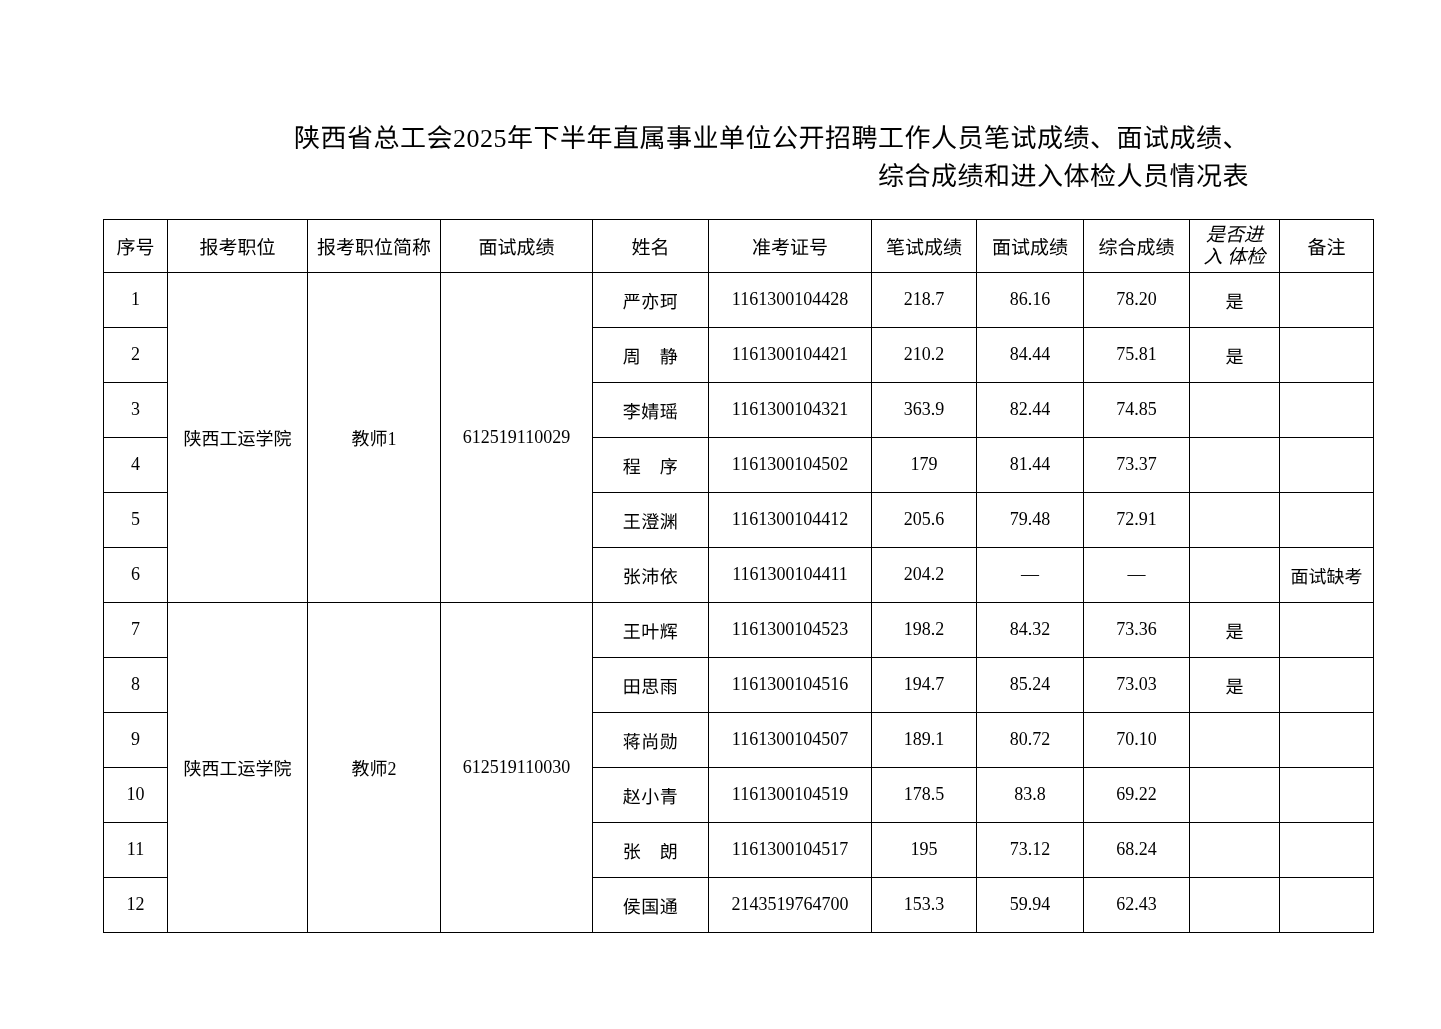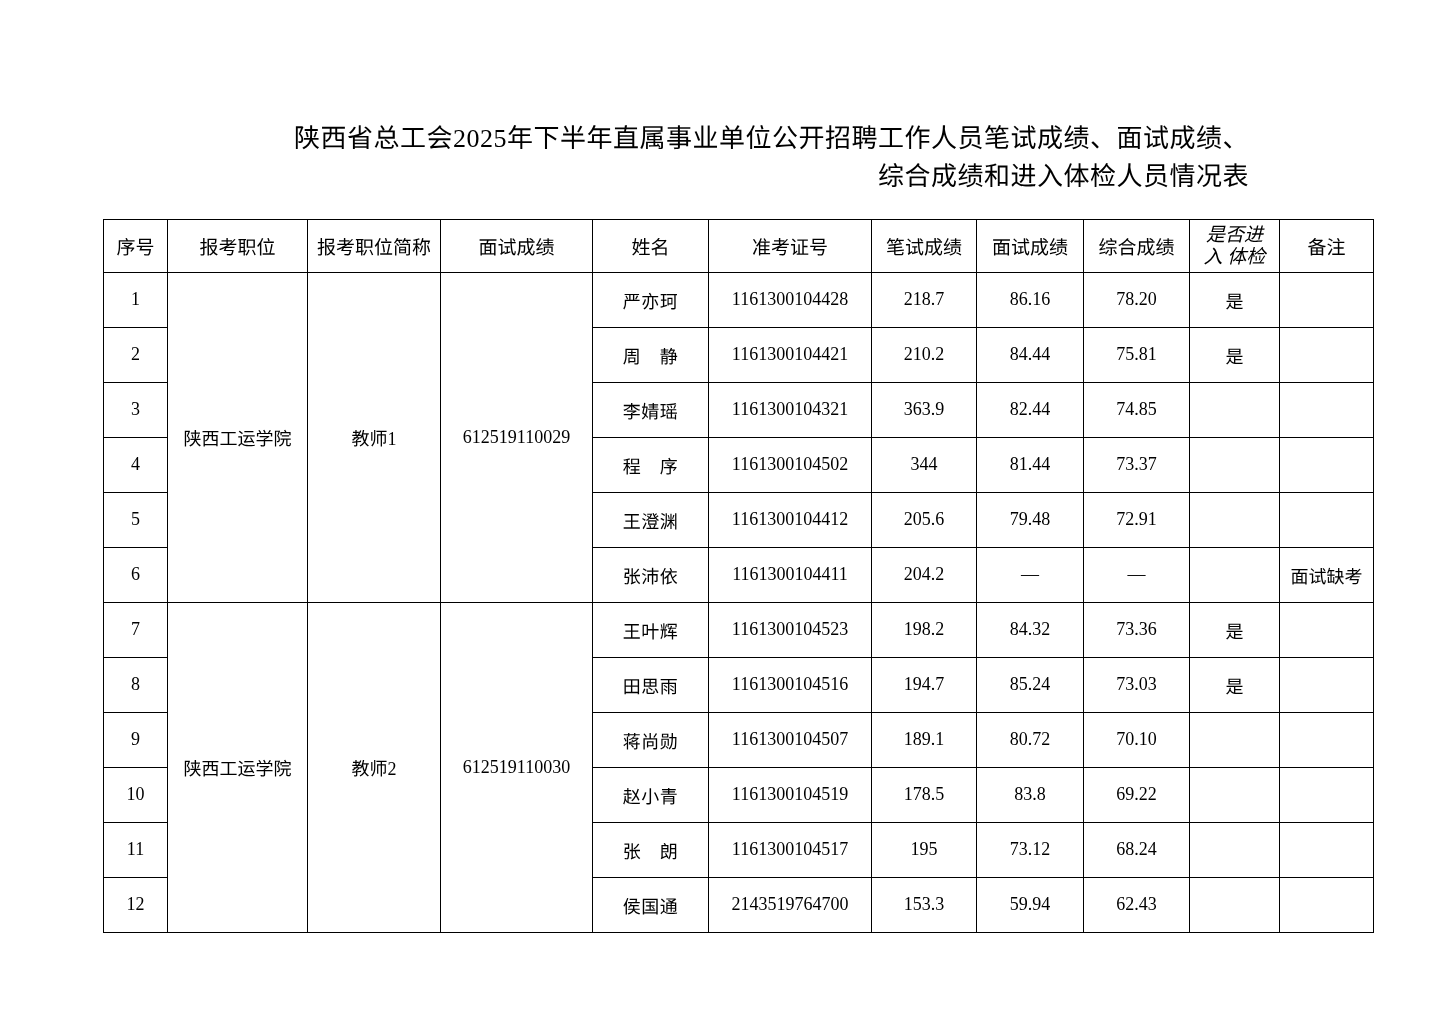--- a/index.html
+++ b/index.html
@@ -163,21 +163,21 @@
           <td class="num">363.9</td>
           <td class="num">82.44</td>
           <td class="num">74.85</td>
           <td></td>
           <td></td>
         </tr>
         <tr>
           <td>4</td>
           <td class="name-cell">程　序</td>
           <td class="num">1161300104502</td>
-          <td class="num">344</td>
+          <td class="num">179</td>
           <td class="num">81.44</td>
           <td class="num">73.37</td>
           <td></td>
           <td></td>
         </tr>
         <tr>
           <td>5</td>
           <td class="name-cell">王澄渊</td>
           <td class="num">1161300104412</td>
           <td class="num">205.6</td>

